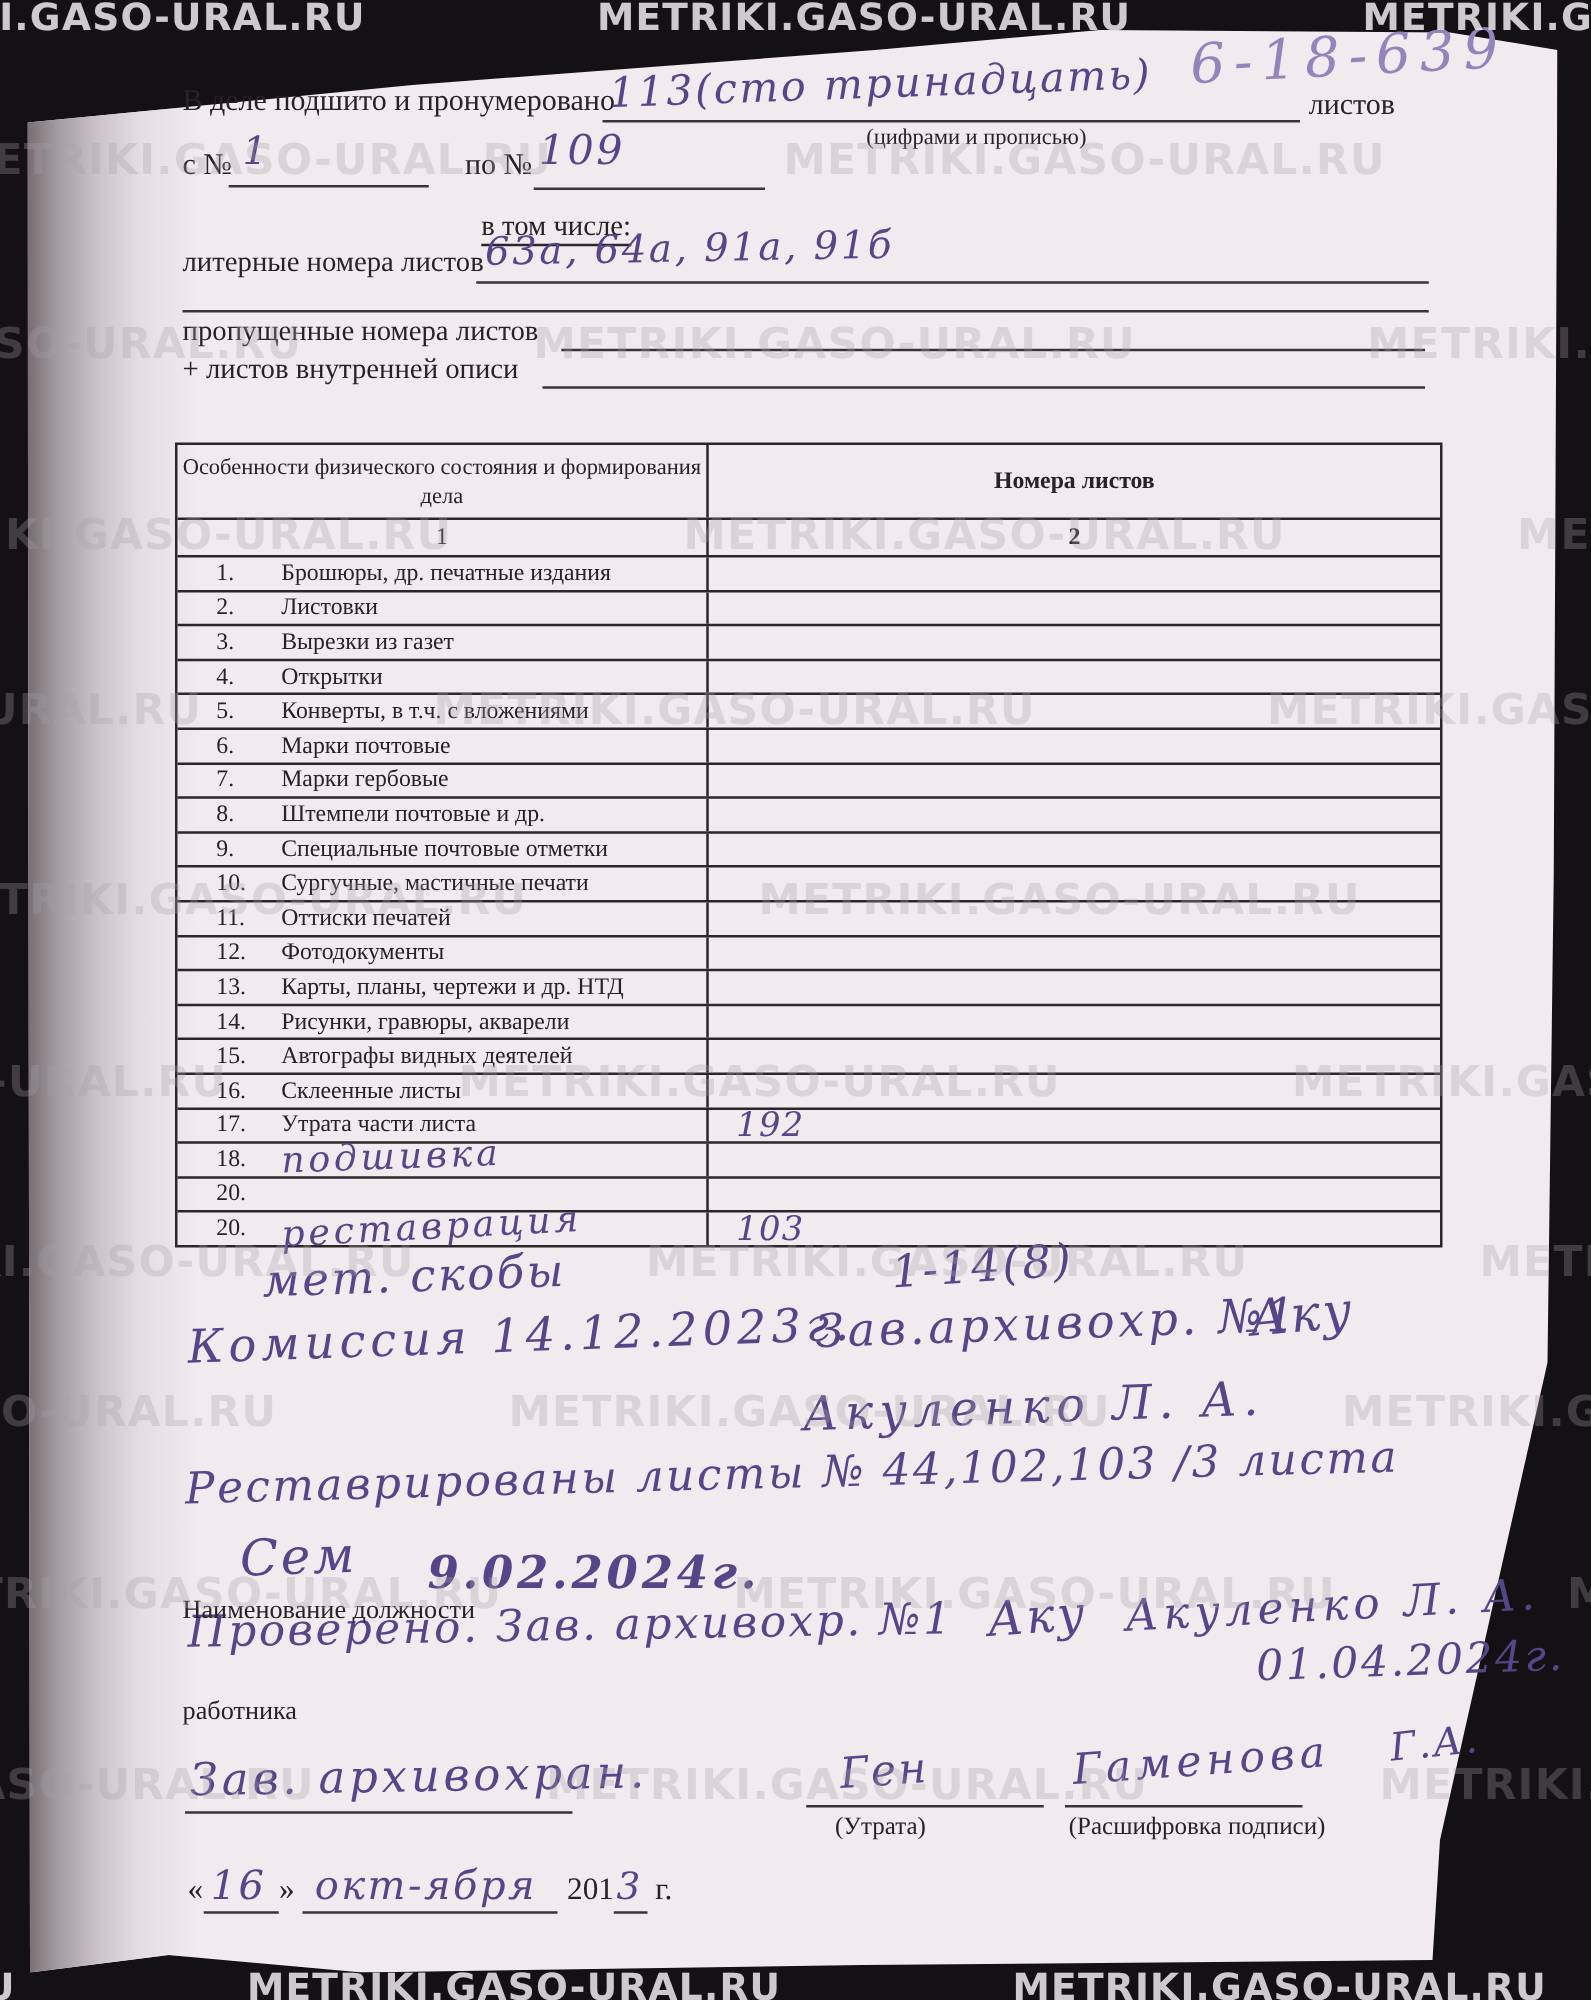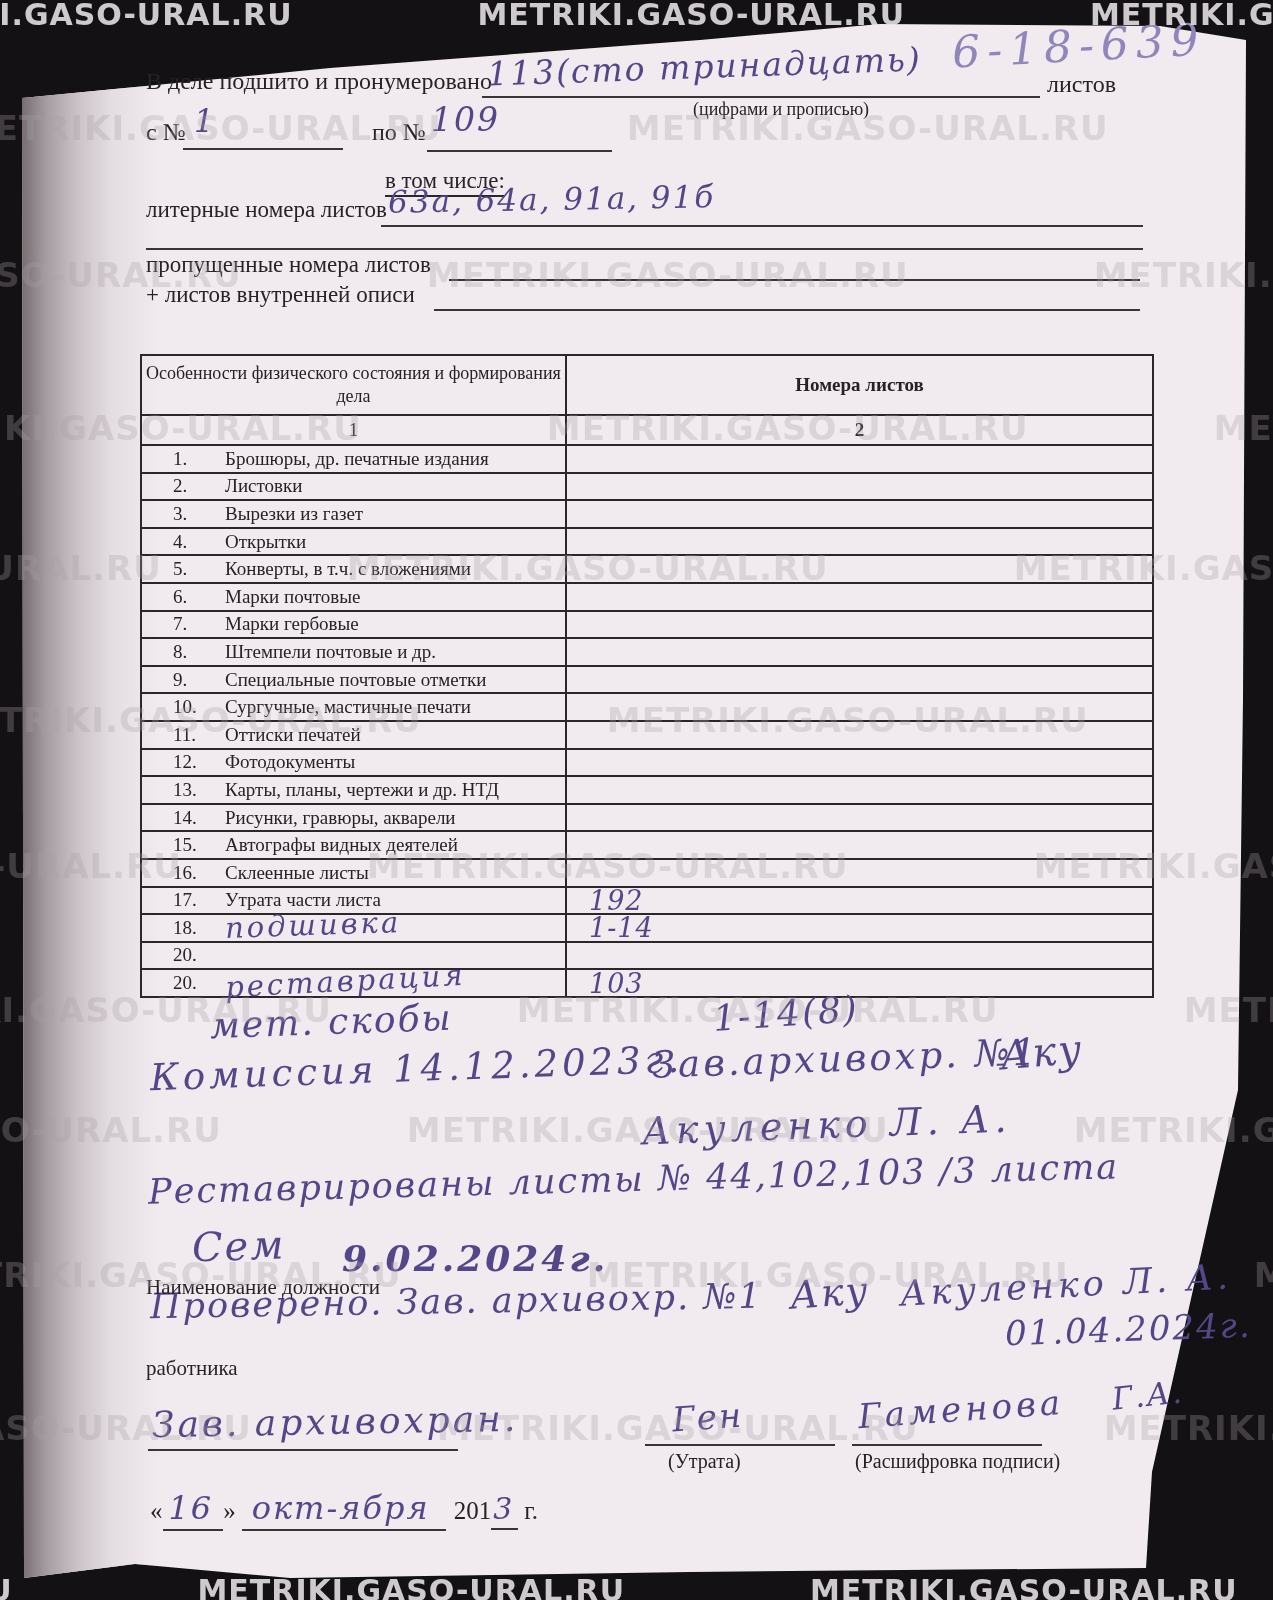--- a/index.html
+++ b/index.html
@@ -254,23 +254,20 @@
         </div>
         <div class="cell2">
           <span class="rvalue hw">192</span>
         </div>
       </div>
     <div class="trow drow">
         <div class="cell1">
           <span class="rnum">18.</span>
           <span class="rlabel hw" style="transform:rotate(-2deg);">подшивка</span>
         </div>
-        <div class="cell2">
-          <span class="rvalue hw">1-14</span>
-        </div>
       </div>
     <div class="trow drow">
         <div class="cell1">
           <span class="rnum">20.</span>
           <span class="rlabel"></span>
         </div>
         <div class="cell2">
           <span class="rvalue"></span>
         </div>
       </div>

